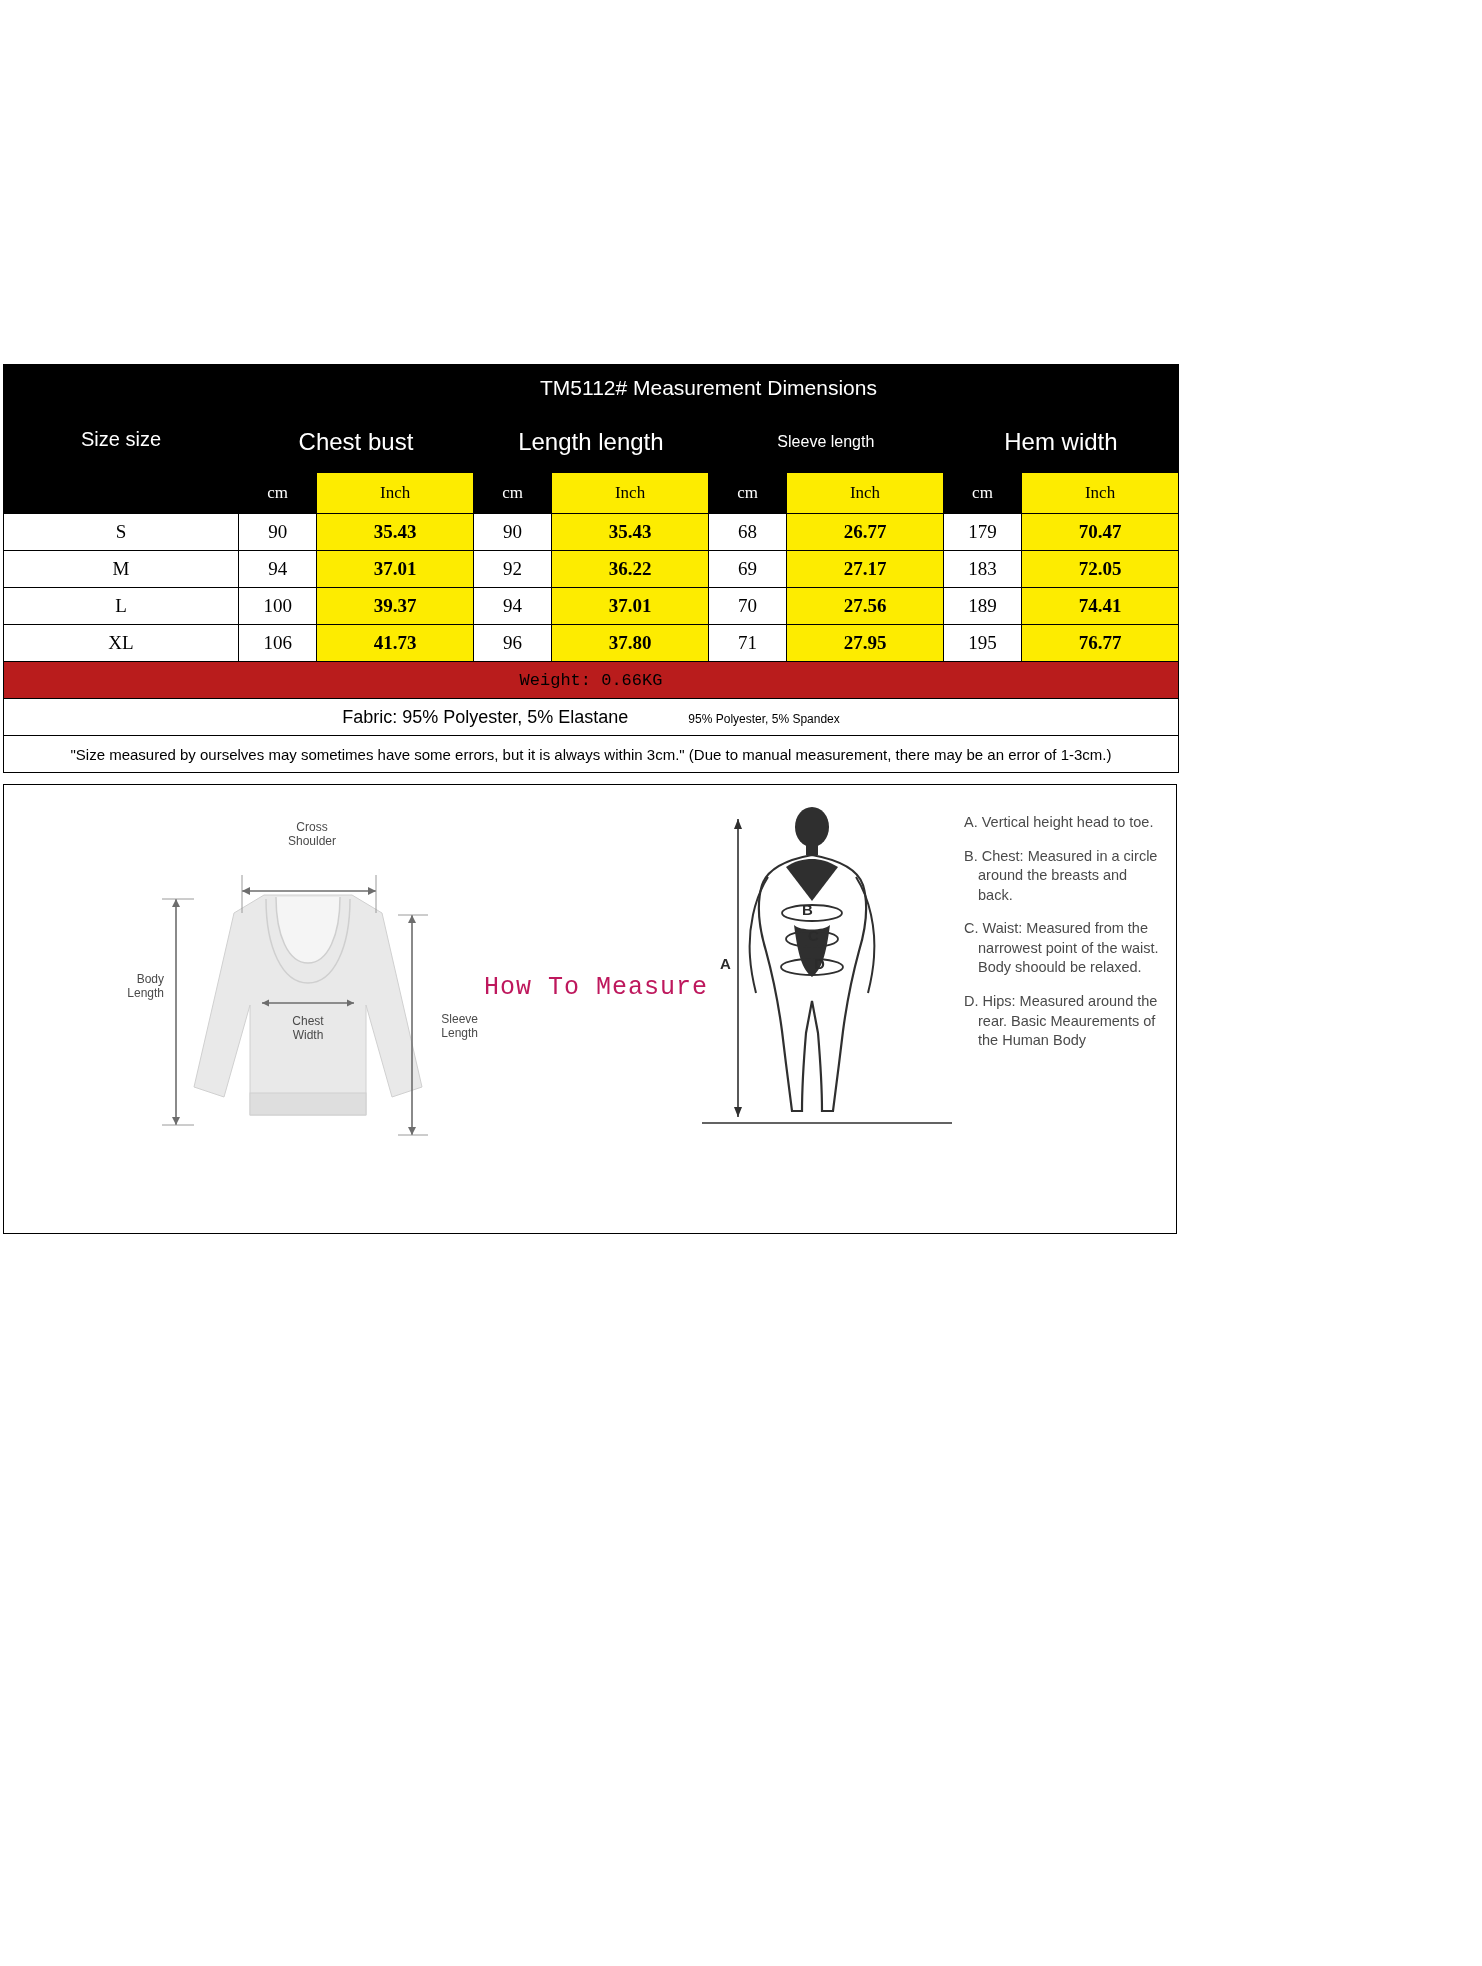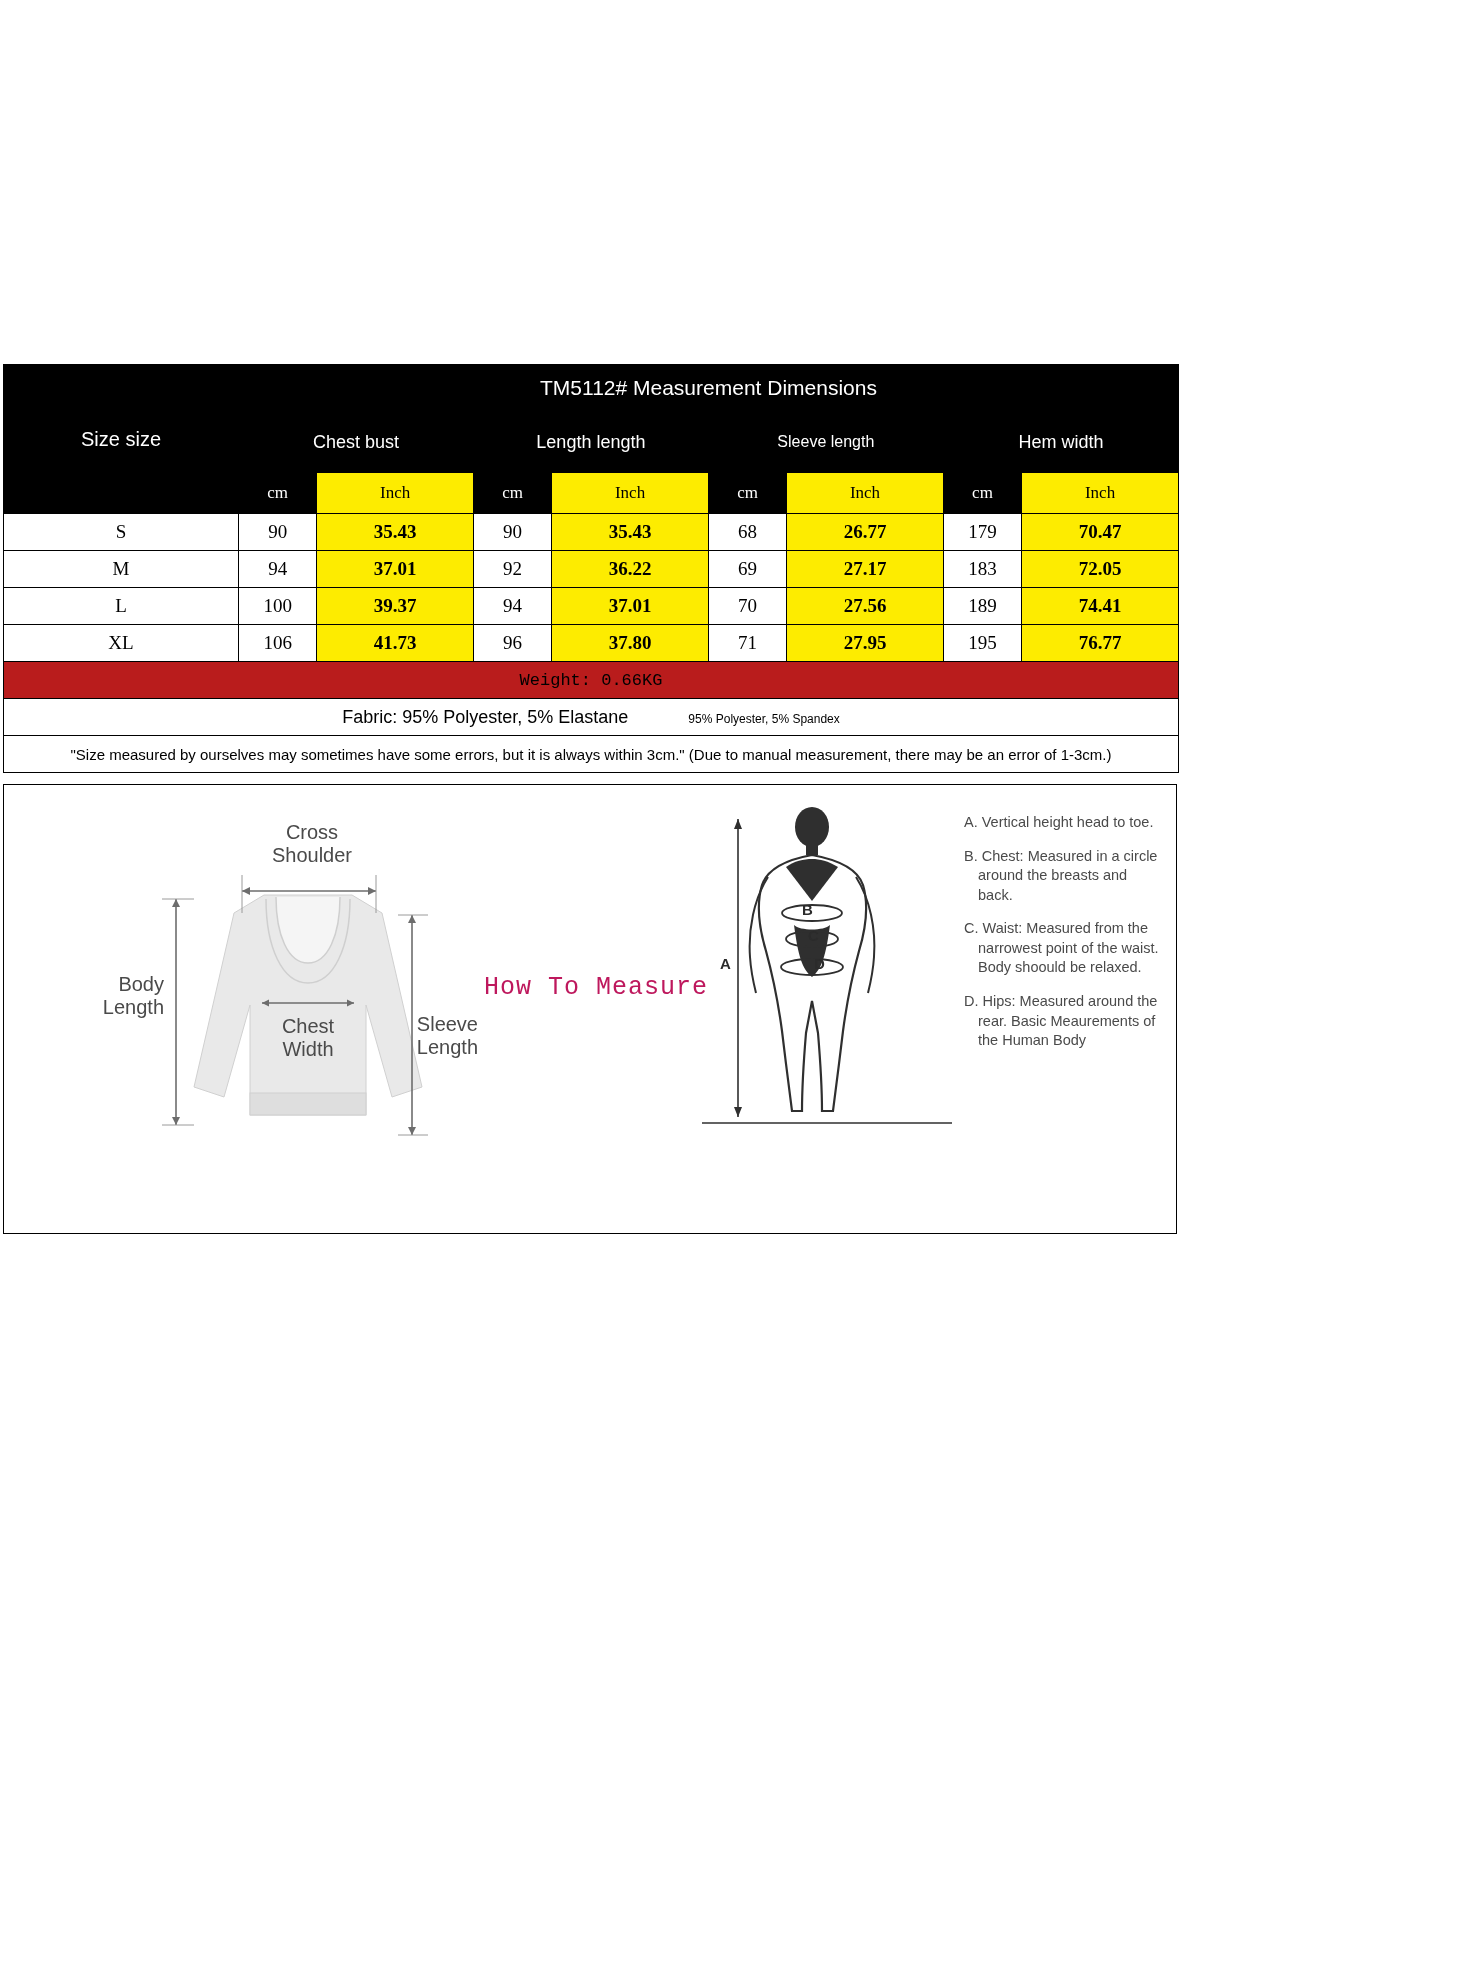--- a/index.html
+++ b/index.html
@@ -49,21 +49,21 @@
     font-size: 21px;
     height: 46px;
     font-family: "Liberation Sans", sans-serif;
   }
   .size-size-cell {
     font-size: 20px;
     background: #000000;
     color: #ffffff;
   }
   .group-cell {
-    font-size: 18px;
+    font-size: 24px;
     height: 60px;
   }
   .group-cell.small {
     font-size: 16px;
   }
   .unit-cell {
     font-size: 17px;
     height: 40px;
     font-family: "Liberation Serif", serif;
     font-weight: bold;
@@ -140,21 +140,21 @@
   .garment {
     position: absolute;
     left: 150px;
     top: 50px;
     width: 310px;
     height: 340px;
   }
   .dim-label {
     position: absolute;
     font-family: "Liberation Sans", sans-serif;
-    font-size: 20px;
+    font-size: 12px;
     color: #4a4a4a;
     line-height: 1.15;
     text-align: center;
   }
   .body-shape {
     fill: #e9e9e9;
     stroke: #d0d0d0;
     stroke-width: 1;
   }
   

